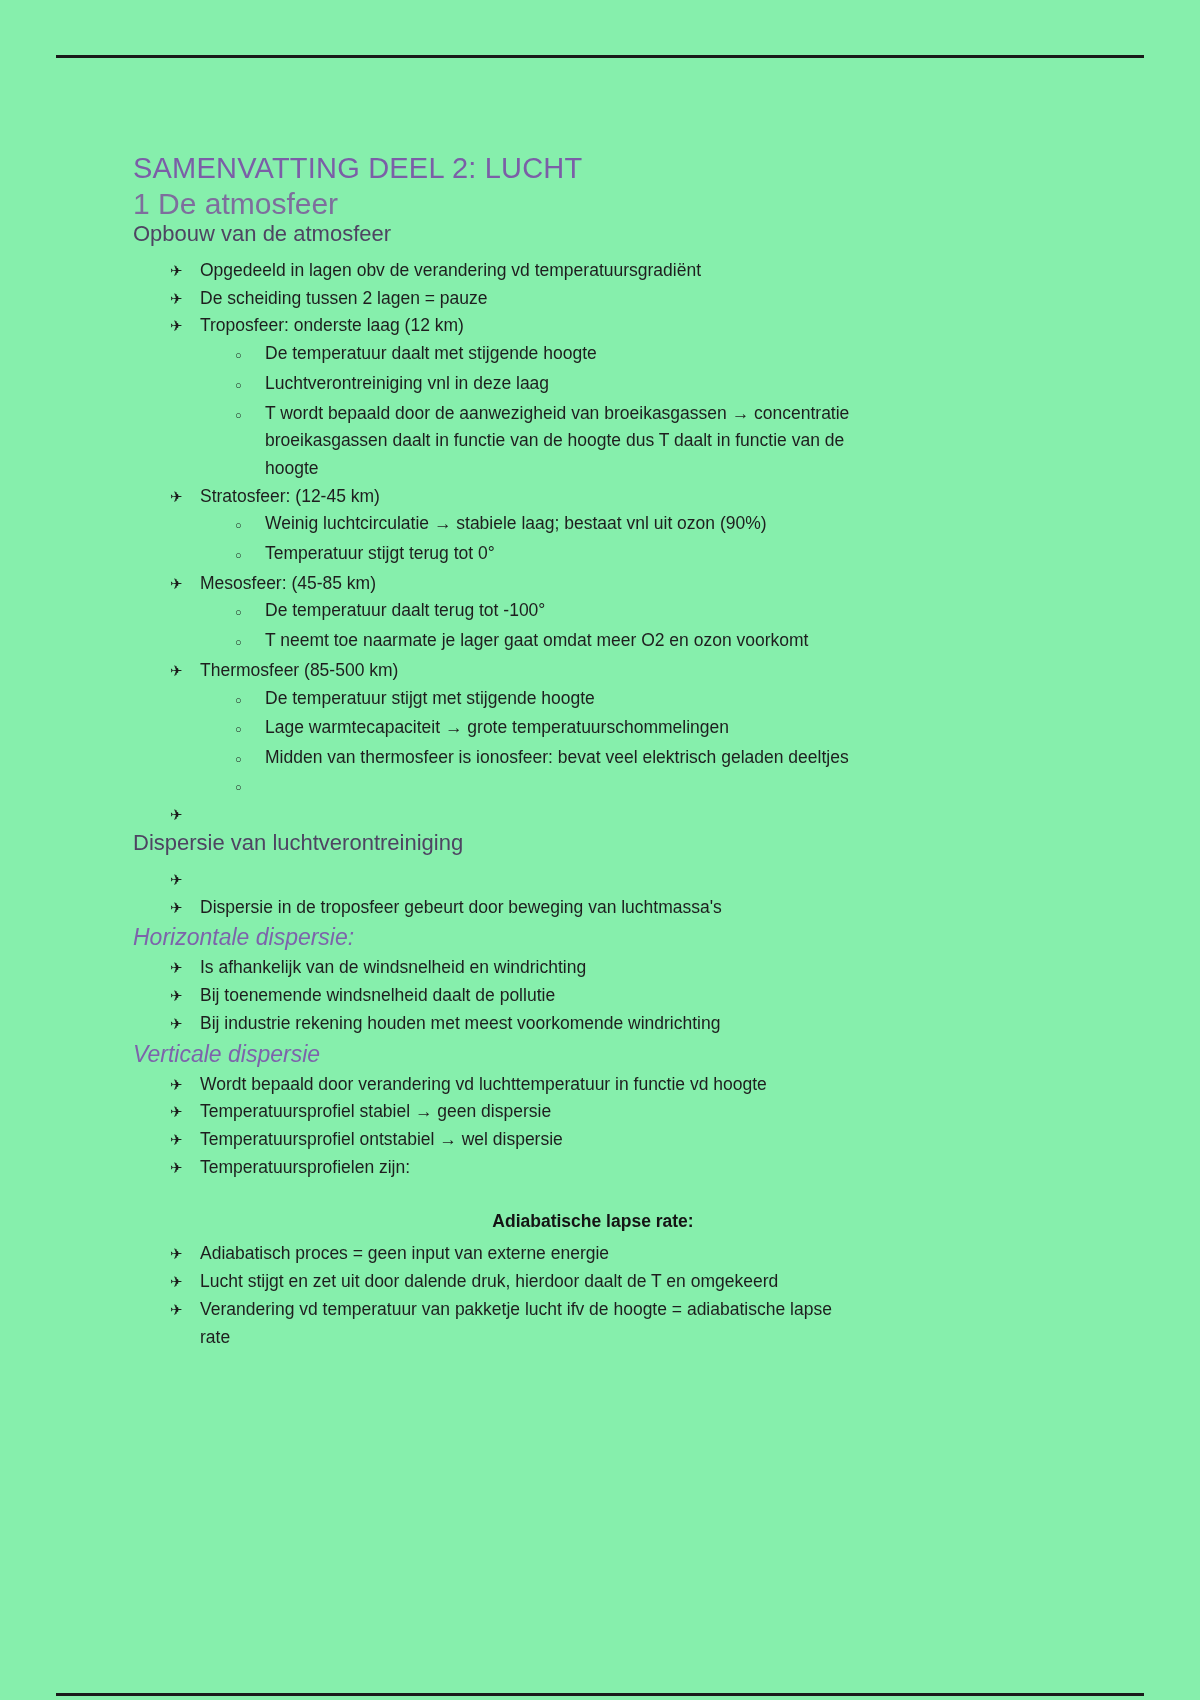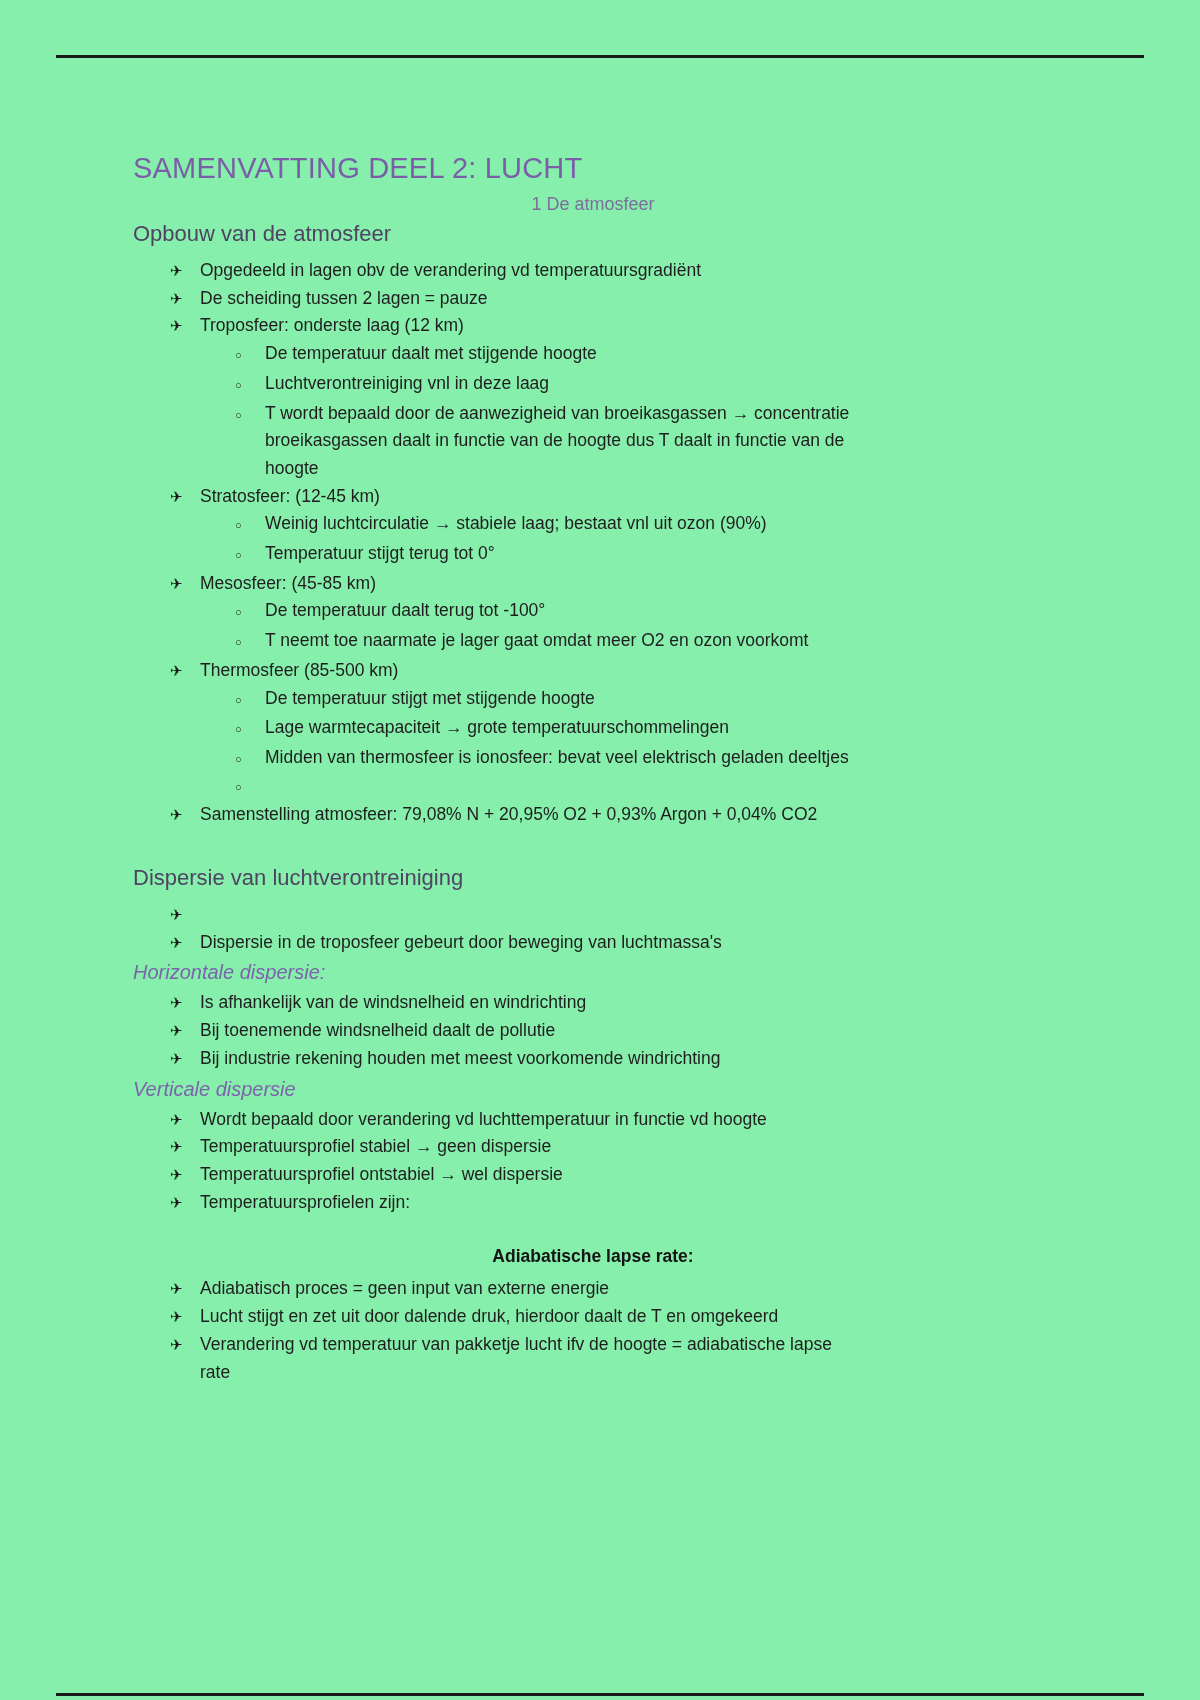--- a/index.html
+++ b/index.html
@@ -18,30 +18,30 @@
   .rule.top{top:55px;}
   .rule.bottom{top:1693px;}
   .content{
     position:absolute;left:133px;top:150px;width:920px;
   }
   .title{
     font-size:29px;line-height:36px;font-weight:400;
     color:#7b5ea7;margin:0 0 3px 0;letter-spacing:0.2px;
   }
   .h1{
-    font-size:18px;line-height:30px;font-weight:400;
-    color:#7e6e9d;margin:0 0 1px 0;text-align:center;
+    font-size:30px;line-height:30px;font-weight:400;
+    color:#7e6e9d;margin:0 0 1px 0;
   }
   .h2{
     font-size:22px;line-height:28px;font-weight:400;
     color:#4e4462;margin:0 0 9px 0;
   }
-  .h2.spaced{margin-top:35px;}
+  .h2.spaced{}
   .h3i{
-    font-size:20px;line-height:28px;font-style:italic;font-weight:400;
+    font-size:23px;line-height:28px;font-style:italic;font-weight:400;
     color:#7d63ab;margin:2px 0 3px 0;
   }
   .hbold{
     font-size:17.5px;line-height:27px;font-weight:700;
     color:#141414;margin:27px 0 5px 0;text-align:center;
   }
   .li{
     display:flex;align-items:baseline;
     font-size:17.5px;line-height:27.7px;color:#1e1e1e;
   }
@@ -126,21 +126,20 @@
       </div>
     <div class="li l2">
         <span class="m">○</span>
         <span class="t">Midden van thermosfeer is ionosfeer: bevat veel elektrisch geladen deeltjes</span>
       </div>
     <div class="li l2">
         <span class="m">○</span>
       </div>
     <div class="li l1">
         <span class="m">✈</span>
-        <span class="t">Samenstelling atmosfeer: 79,08% N + 20,95% O2 + 0,93% Argon + 0,04% CO2</span>
       </div>
 
     <div class="h2 spaced">Dispersie van luchtverontreiniging</div>
 
     <div class="li l1">
         <span class="m">✈</span>
       </div>
     <div class="li l1">
         <span class="m">✈</span>
         <span class="t">Dispersie in de troposfeer gebeurt door beweging van luchtmassa's</span>

